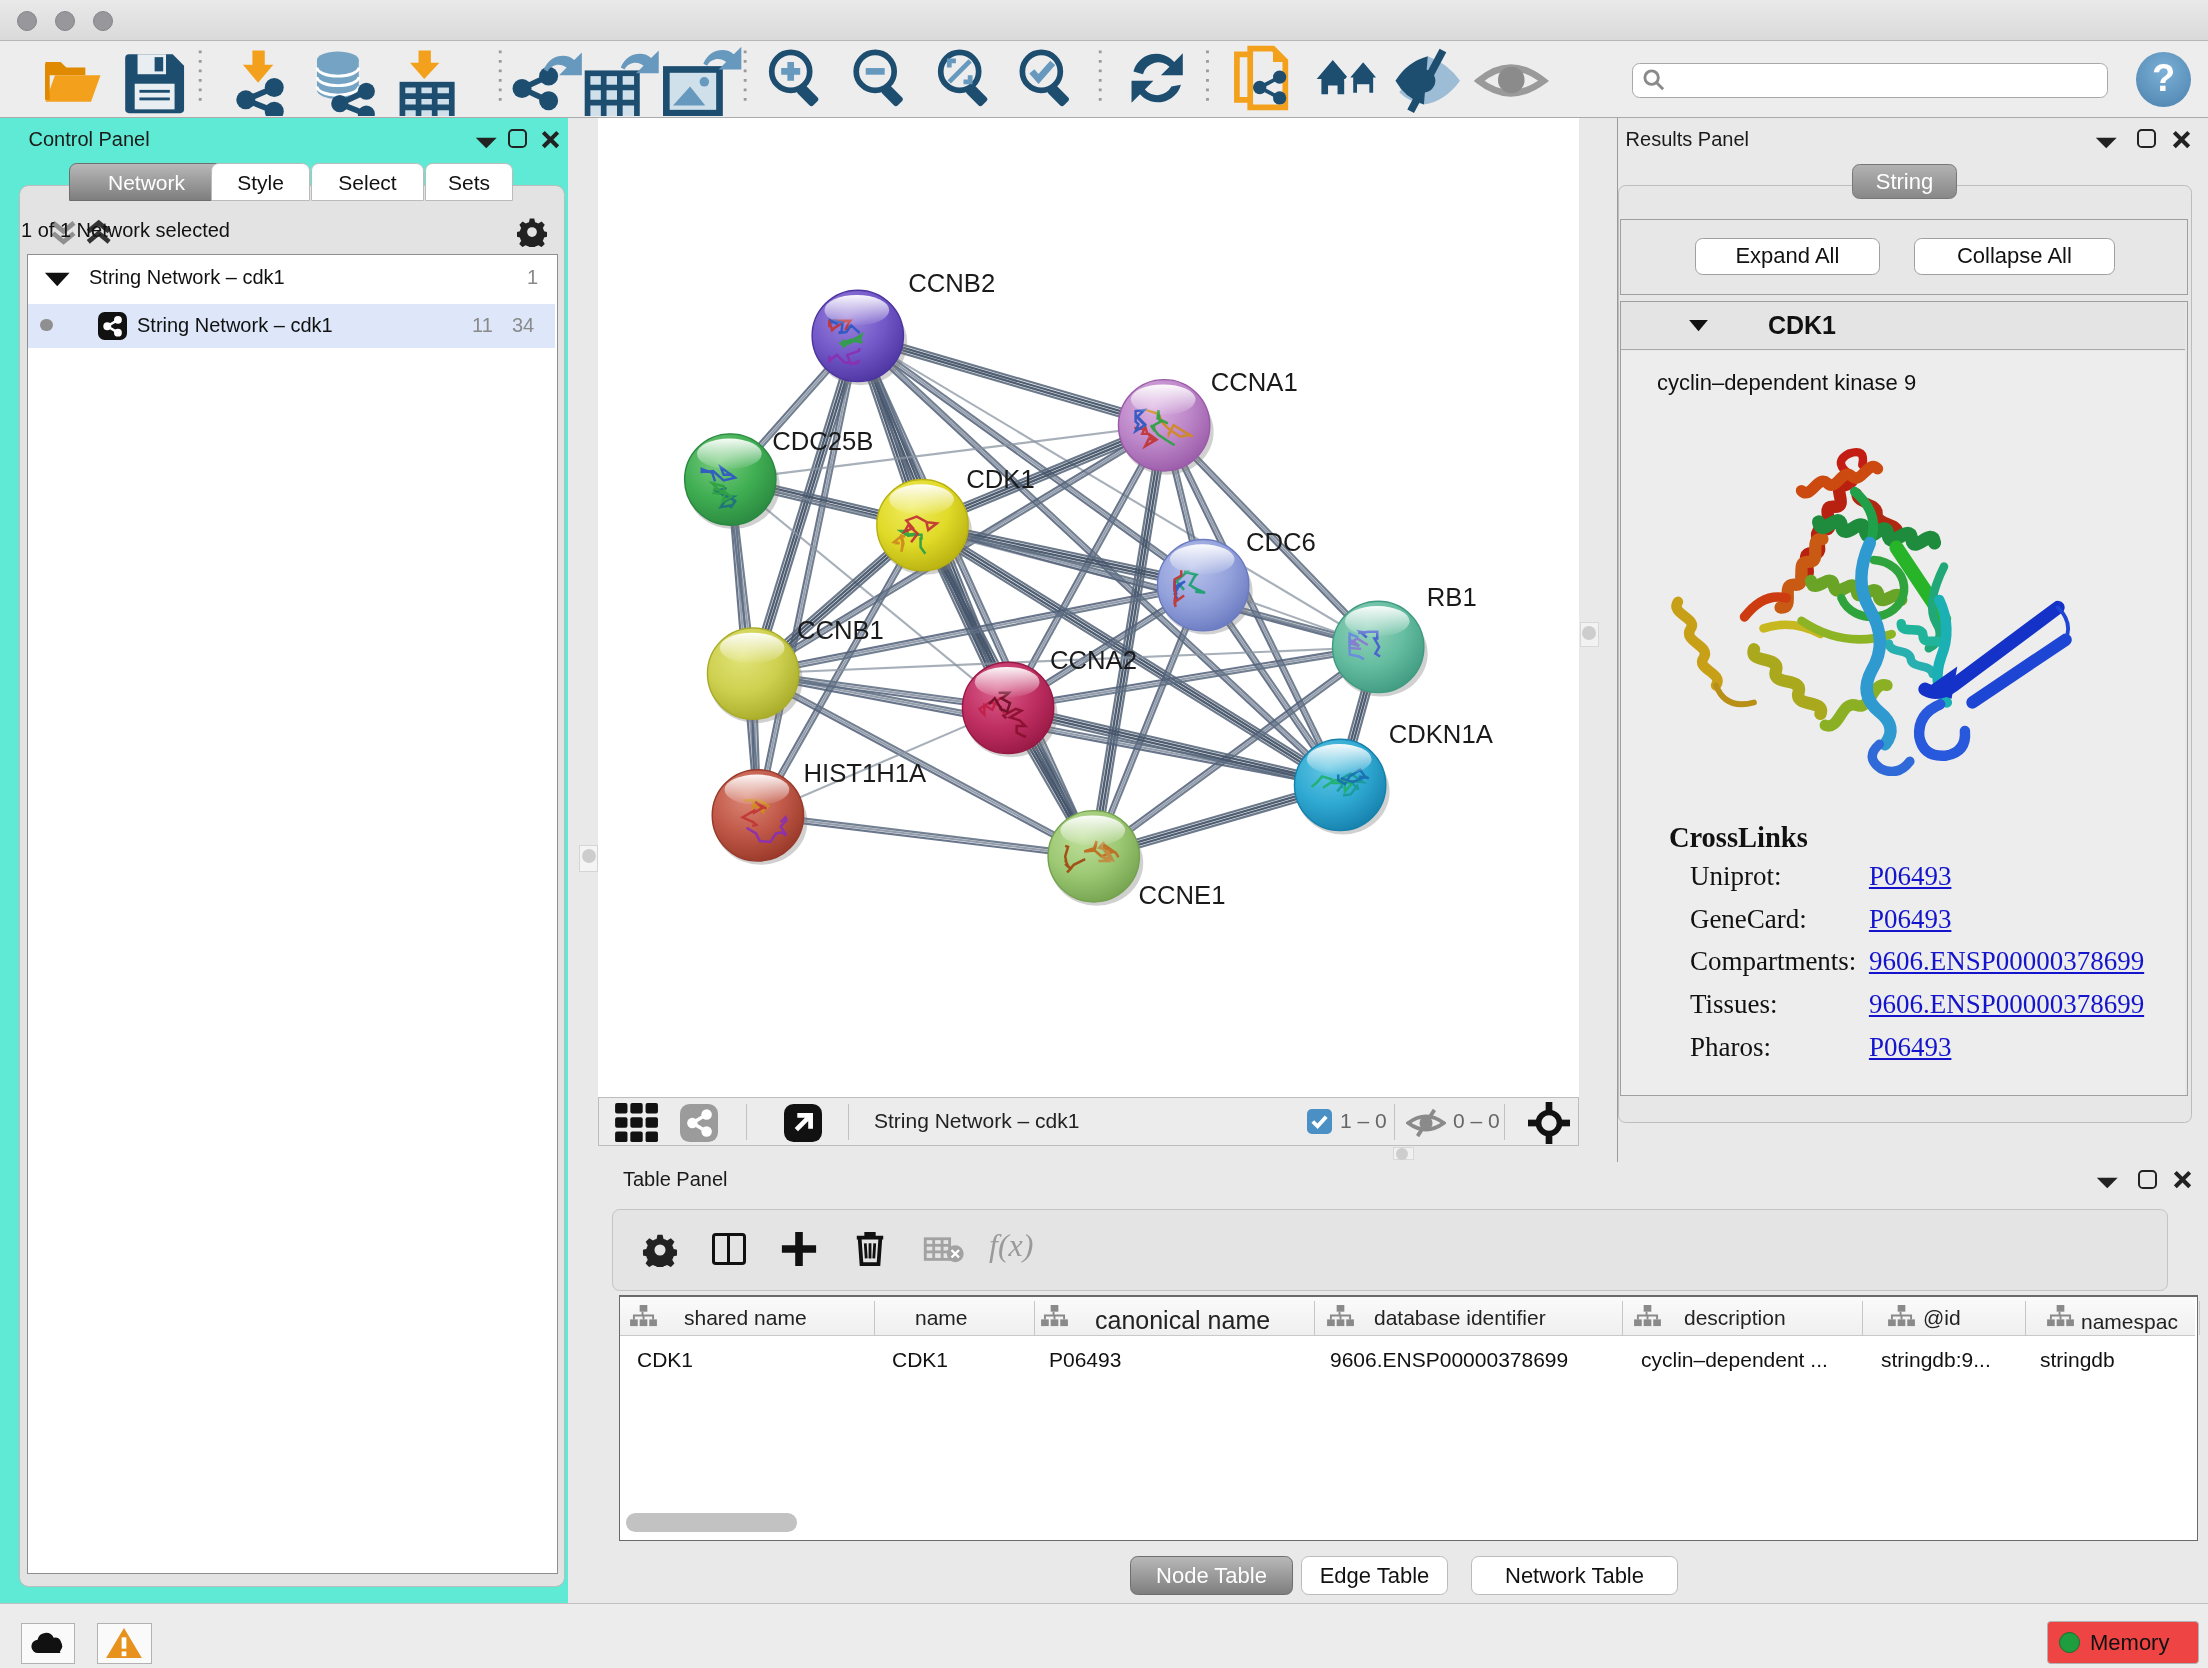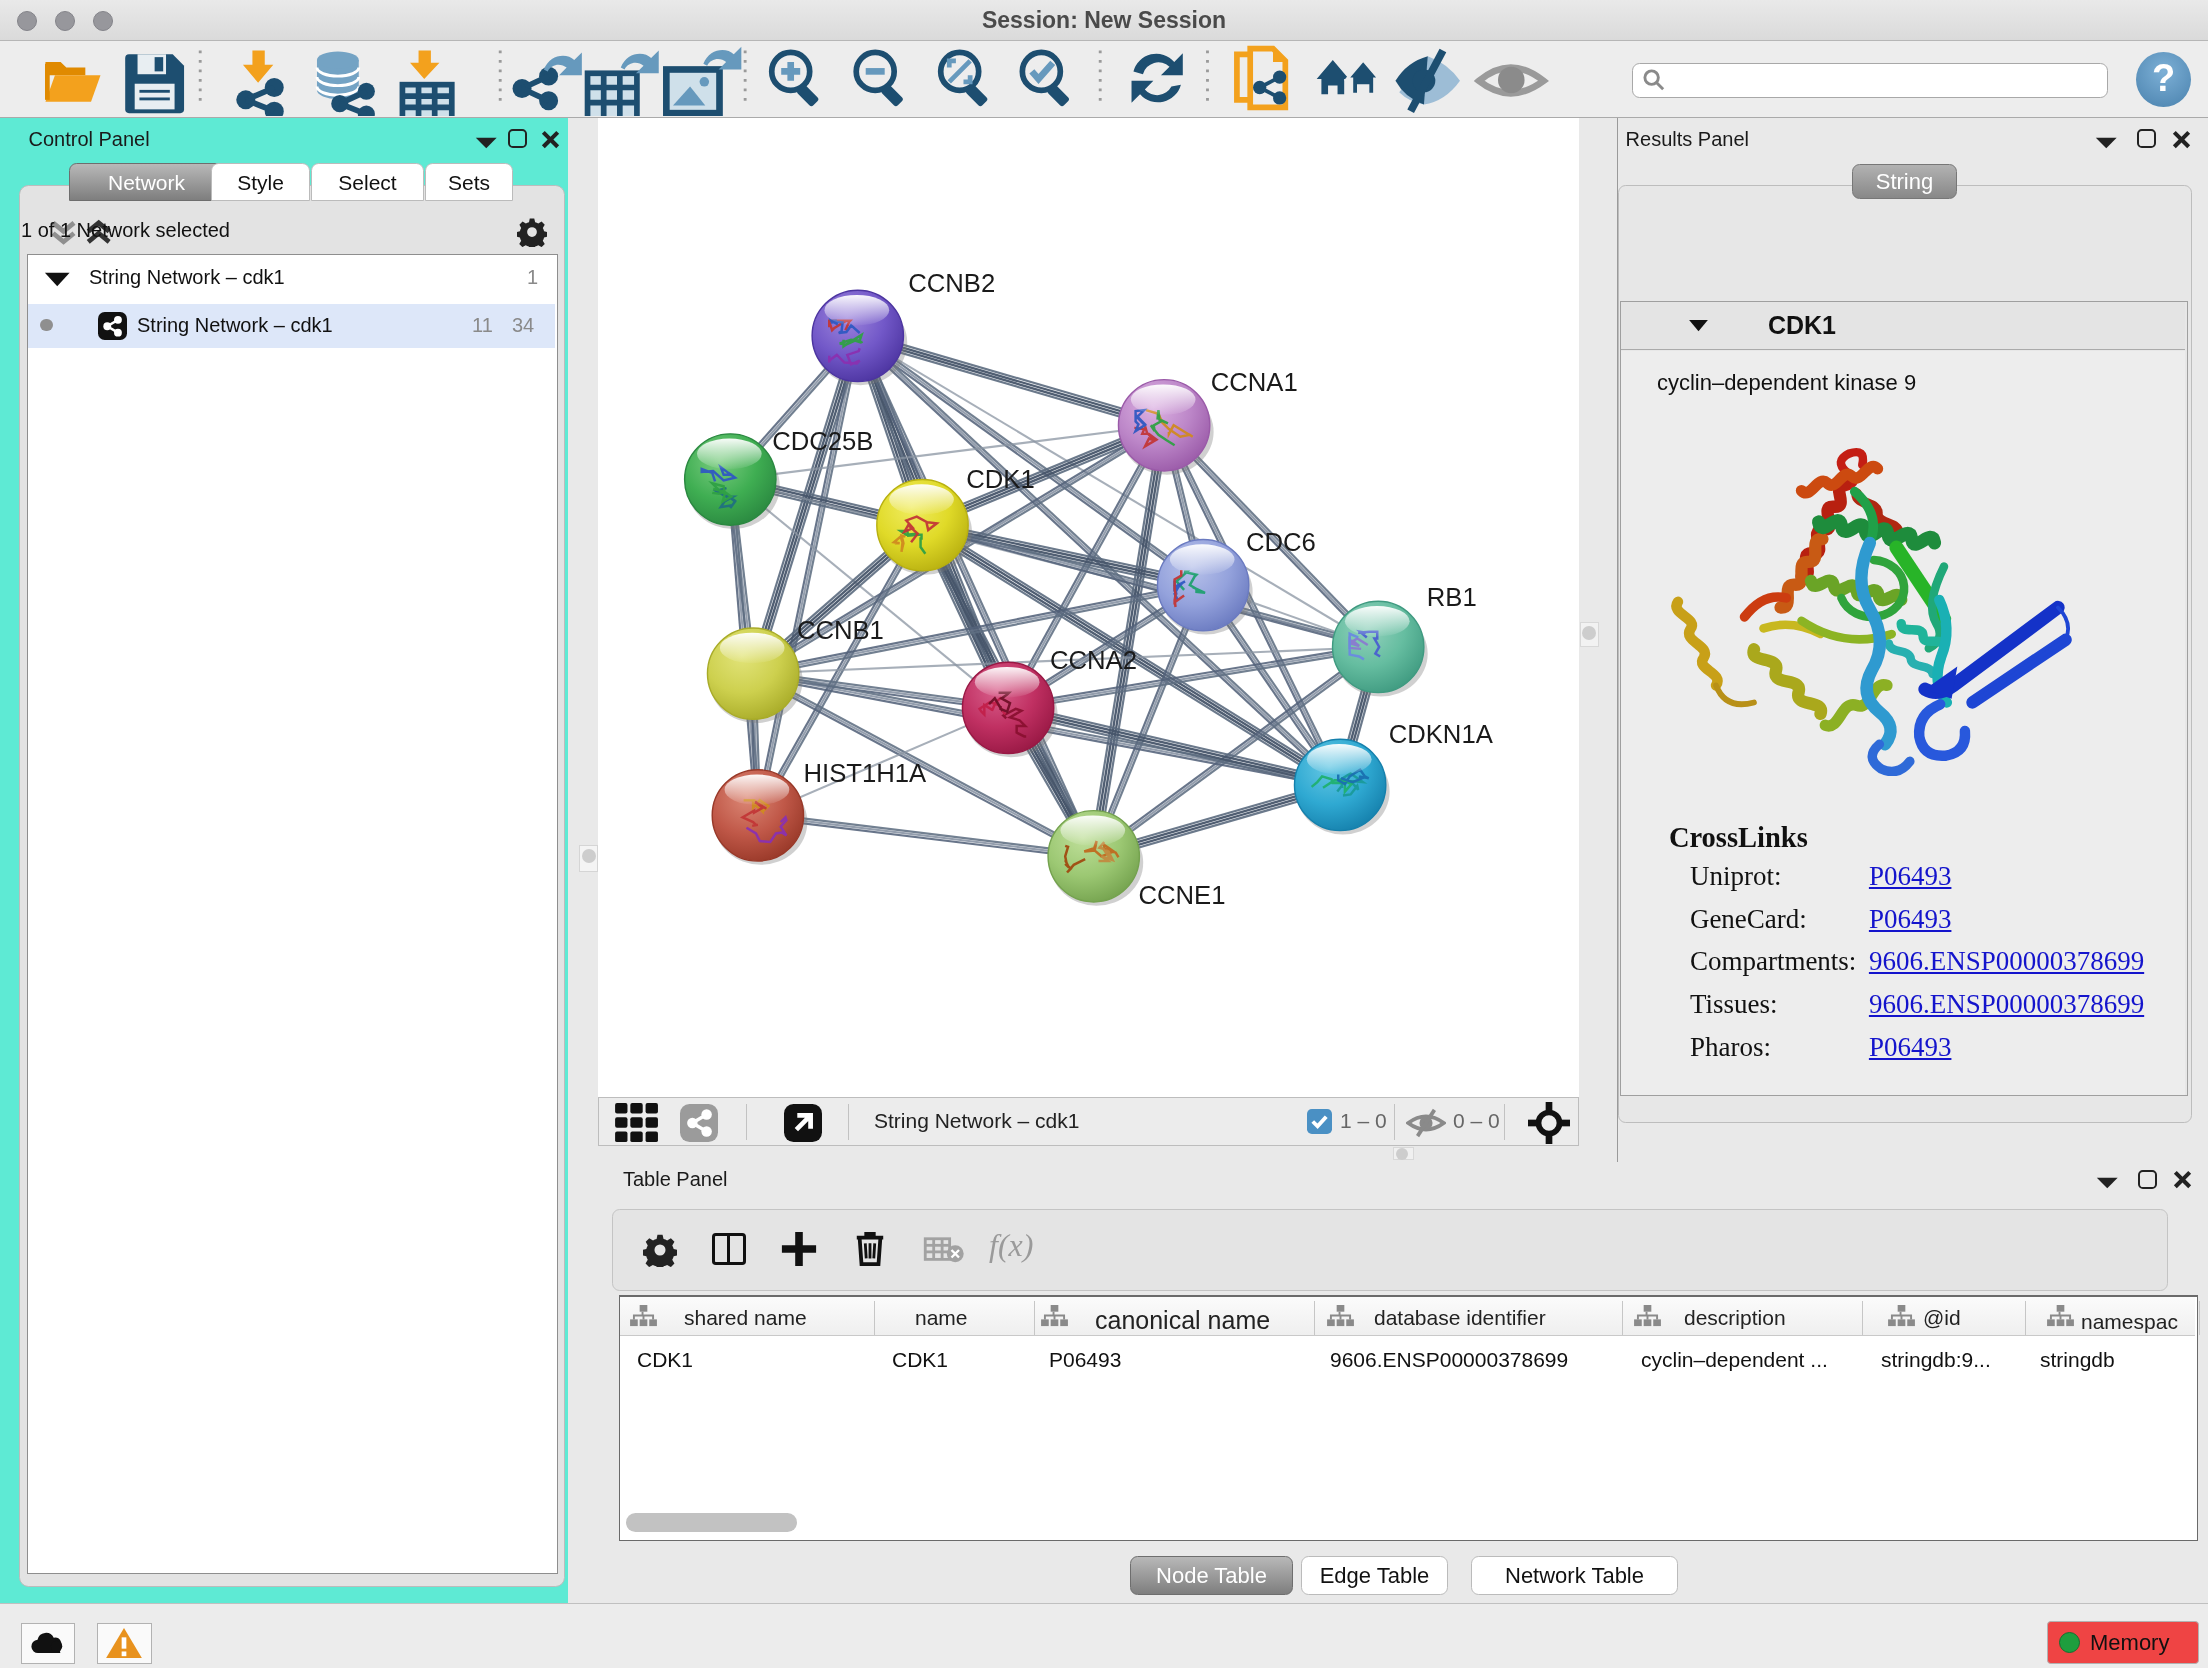--- a/index.html
+++ b/index.html
@@ -6,21 +6,20 @@
 .abs{position:absolute}
 .ptitle{font-size:20px;color:#1a1a1a}
 .serif{font-family:"Liberation Serif",serif}
 </style></head>
 <body>
 
 <div class="abs" style="left:0;top:0;width:2208px;height:41px;background:linear-gradient(#e9e9e9,#dadada);border-bottom:1px solid #b6b6b6;">
   <div class="abs" style="left:17px;top:10.5px;width:20px;height:20px;border-radius:50%;background:#97979c;border:1px solid #84848a"></div>
   <div class="abs" style="left:55px;top:10.5px;width:20px;height:20px;border-radius:50%;background:#97979c;border:1px solid #84848a"></div>
   <div class="abs" style="left:93px;top:10.5px;width:20px;height:20px;border-radius:50%;background:#97979c;border:1px solid #84848a"></div>
-  <div class="abs" style="left:0;top:6.7px;width:2208px;text-align:center;font-size:23px;font-weight:bold;color:#4a4a4a">Session: New Session</div>
 </div>
 
 <div class="abs" style="left:0;top:41px;width:2208px;height:77px;background:#ededed;border-bottom:1.9px solid #aaaaaa">
 <svg width="2208" height="75" viewBox="0 0 2322 79" style="position:absolute;left:0;top:0">
   <g>
 
   <g transform="translate(44,14)">
           <path d="M2 8 h16 l6 6 h20 v8 h-42 z" fill="#e08a00"></path>
           <path d="M2 50 L12 22 h48 L50 50 z" fill="#f3a11d"></path>
           <path d="M4 48 V10" stroke="#e08a00" stroke-width="5"></path>
@@ -598,20 +597,24 @@
       <path d="M4 5 h22 l-11 11z" fill="#222"></path>
     </svg>
   <div class="abs" style="left:519px;top:11.4px;width:19px;height:19px;border:2.9px solid #222;border-radius:4.8px"></div>
   <svg width="23" height="23" viewBox="0 0 24 24" style="position:absolute;left:552px;top:9.5px">
       <path d="M3 6 L6 3 12 9 18 3 21 6 15 12 21 18 18 21 12 15 6 21 3 18 9 12z" fill="#222"></path>
     </svg>
 
   <div class="abs" style="left:0px;top:67px;width:574px;height:938px;background:#e7e7e7;border:1.9px solid #bdbdbd;border-radius:7.6px"></div>
   <div class="abs" style="left:234px;top:46px;width:105px;height:35px;background:linear-gradient(#b2b2b2,#888888);border:1px solid #777;border-radius:7.6px;color:#fff;font-size:22px;text-align:center;line-height:34px">String</div>
 
+  <div class="abs" style="left:1.9px;top:101px;width:568px;height:76px;border:1.9px solid #9f9f9f">
+    <div class="abs" style="left:74px;top:18px;width:185px;height:37px;background:#fff;border:1.9px solid #9f9f9f;border-radius:7.6px;font-size:22px;text-align:center;line-height:34px">Expand All</div>
+    <div class="abs" style="left:293px;top:18px;width:201px;height:37px;background:#fff;border:1.9px solid #9f9f9f;border-radius:7.6px;font-size:22px;text-align:center;line-height:34px">Collapse All</div>
+  </div>
 
   <div class="abs" style="left:1.9px;top:183px;width:568px;height:795px;border:1.9px solid #9f9f9f">
     <div class="abs" style="left:0;top:0;width:564px;height:48px;background:#e4e4e4;border-bottom:1.9px solid #aaa">
       <svg width="23" height="15" viewBox="0 0 24 16" style="position:absolute;left:66px;top:16px">
           <path d="M2 2 h20 l-10 12z" fill="#111"></path>
         </svg>
       <div class="abs" style="left:147px;top:8.6px;font-size:25px;font-weight:bold">CDK1</div>
     </div>
     <div class="abs" style="left:0;top:49px;width:564px;height:744px;background:#ededed">
       <div class="abs" style="left:36px;top:19px;font-size:22px">cyclin–dependent kinase 9</div>

